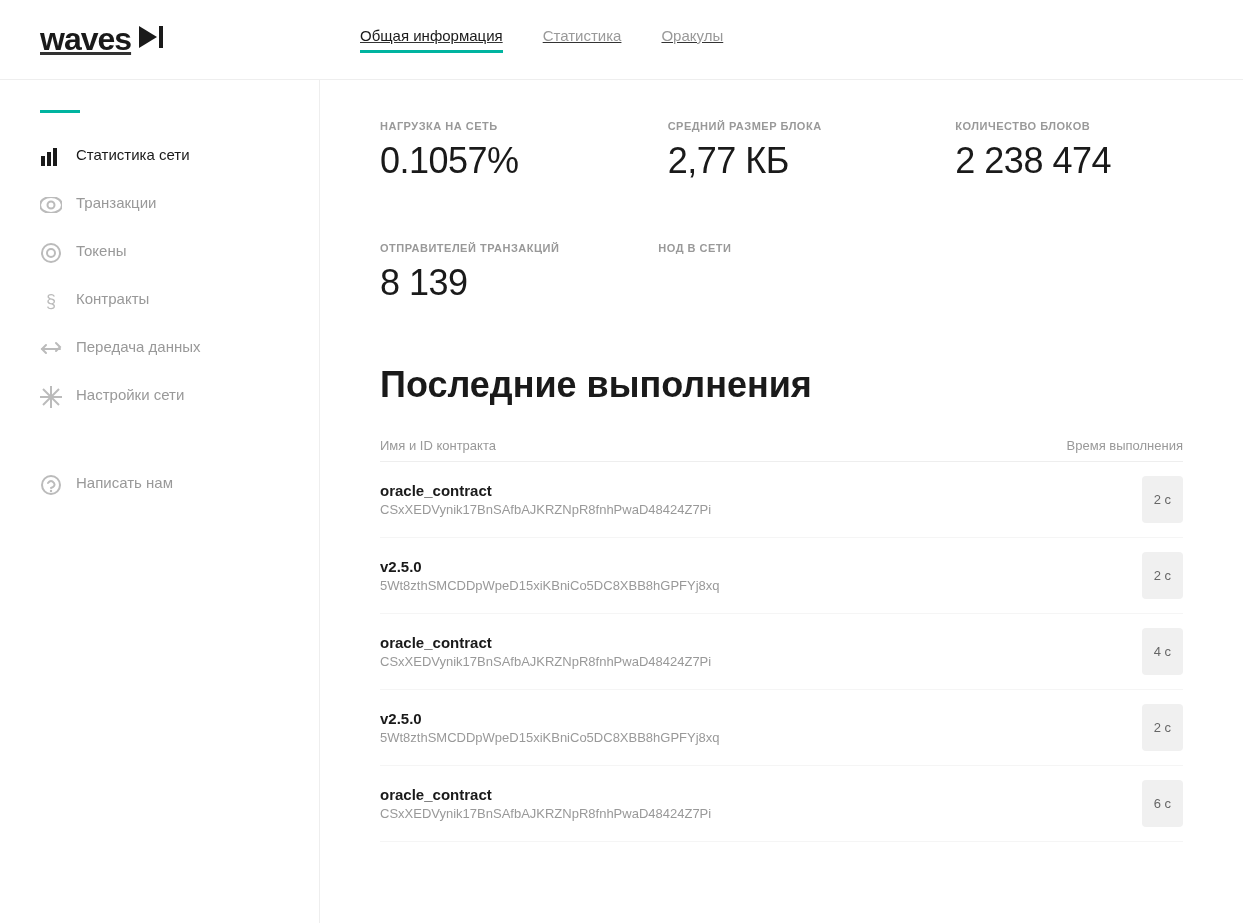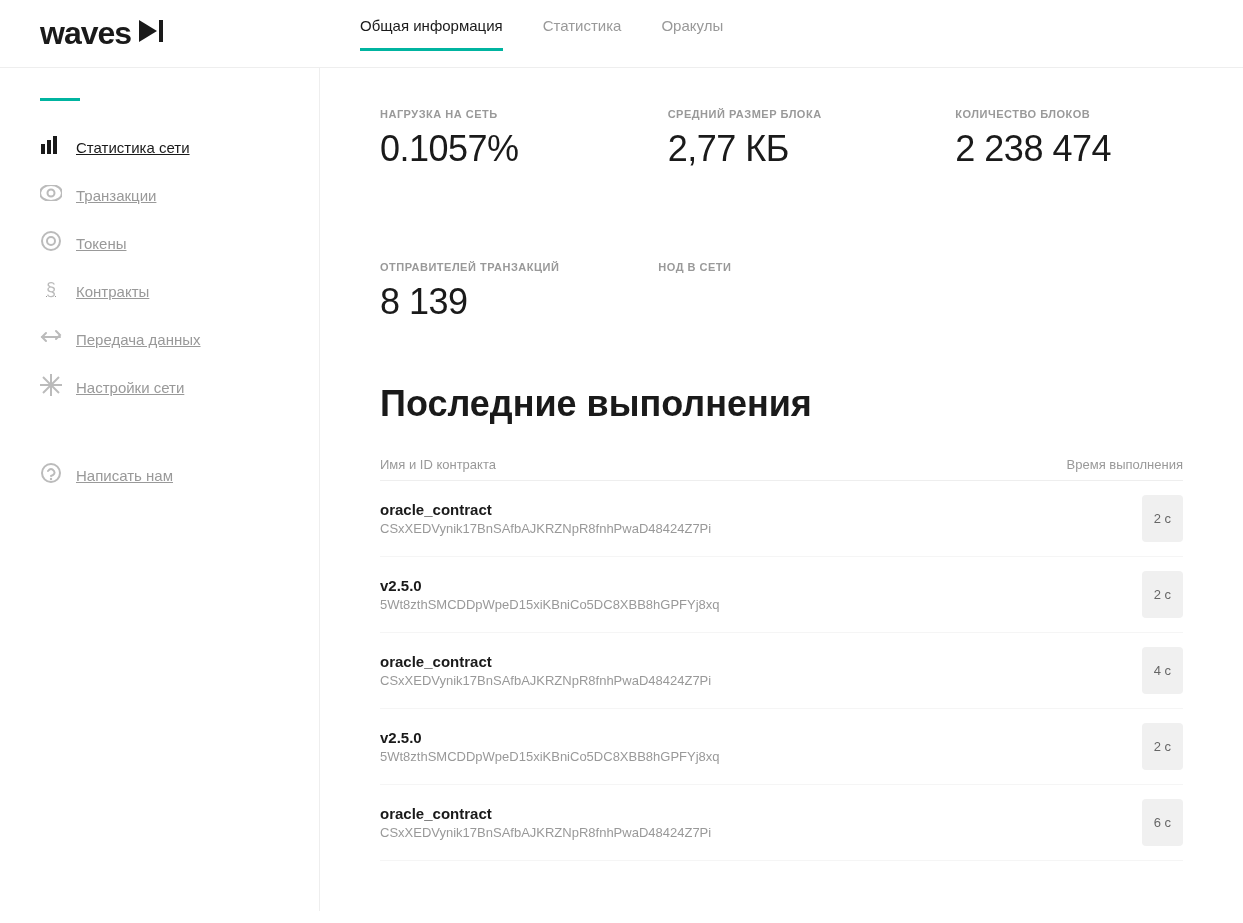--- a/index.html
+++ b/index.html
@@ -9,22 +9,23 @@
       color: #333;
       width: 1243px;
       min-height: 923px;
     }
 
     
     .header {
       display: flex;
       align-items: center;
       padding: 0 40px;
-      height: 68px;
+      height: 80px;
       border-bottom: 1px solid #eee;
+      text-decoration: underline;
     }
     .logo-area {
       display: flex;
       align-items: center;
       min-width: 320px;
     }
     .logo-text {
       font-size: 32px;
       font-weight: 700;
       color: #1a1a1a;
@@ -37,21 +38,21 @@
     }
     .nav-tabs {
       display: flex;
       align-items: center;
       gap: 40px;
     }
     .nav-tab {
       font-size: 15px;
       color: #999;
       cursor: pointer;
-      padding-bottom: 14px;
+      padding-bottom: 6px;
       border-bottom: 3px solid transparent;
       text-decoration: none;
     }
     .nav-tab.active {
       color: #1a1a1a;
       border-bottom: 3px solid #00b4a0;
       font-weight: 500;
     }
 
     
@@ -68,27 +69,26 @@
       border-right: 1px solid #eee;
     }
     .sidebar-active-bar {
       width: 40px;
       height: 3px;
       background: #00b4a0;
       margin: 0 40px 20px 40px;
     }
     .sidebar-item {
       display: flex;
-      align-items: flex-end;
+      align-items: flex-start;
       gap: 14px;
       padding: 13px 40px;
       cursor: pointer;
       color: #999;
       font-size: 15px;
-      text-decoration: underline;
     }
     .sidebar-item.active {
       color: #1a1a1a;
       font-weight: 500;
     }
     .sidebar-icon {
       width: 22px;
       height: 22px;
       display: flex;
       align-items: center;
@@ -104,21 +104,21 @@
     .content {
       flex: 1;
       padding: 40px 60px;
     }
 
     
     .stats-grid {
       display: grid;
       grid-template-columns: 1fr 1fr 1fr;
       gap: 40px 60px;
-      margin-bottom: 91px;
+      margin-bottom: 60px;
     }
     .stats-grid-row2 {
       display: grid;
       grid-template-columns: 1fr 1fr 1fr;
       gap: 40px 32px;
       margin-bottom: 60px;
     }
     .stat-item {
       display: flex;
       flex-direction: column;

